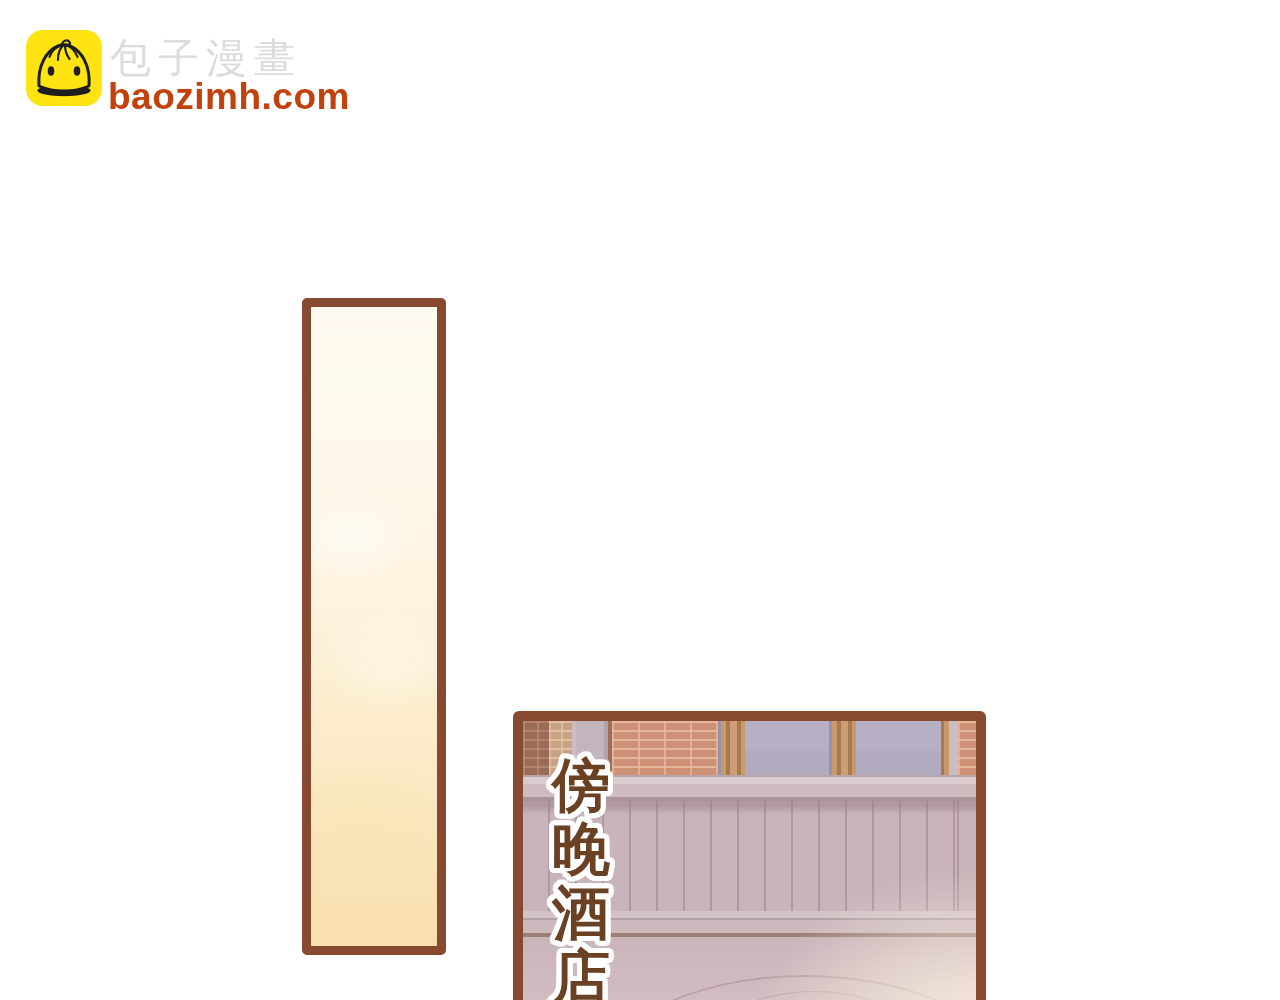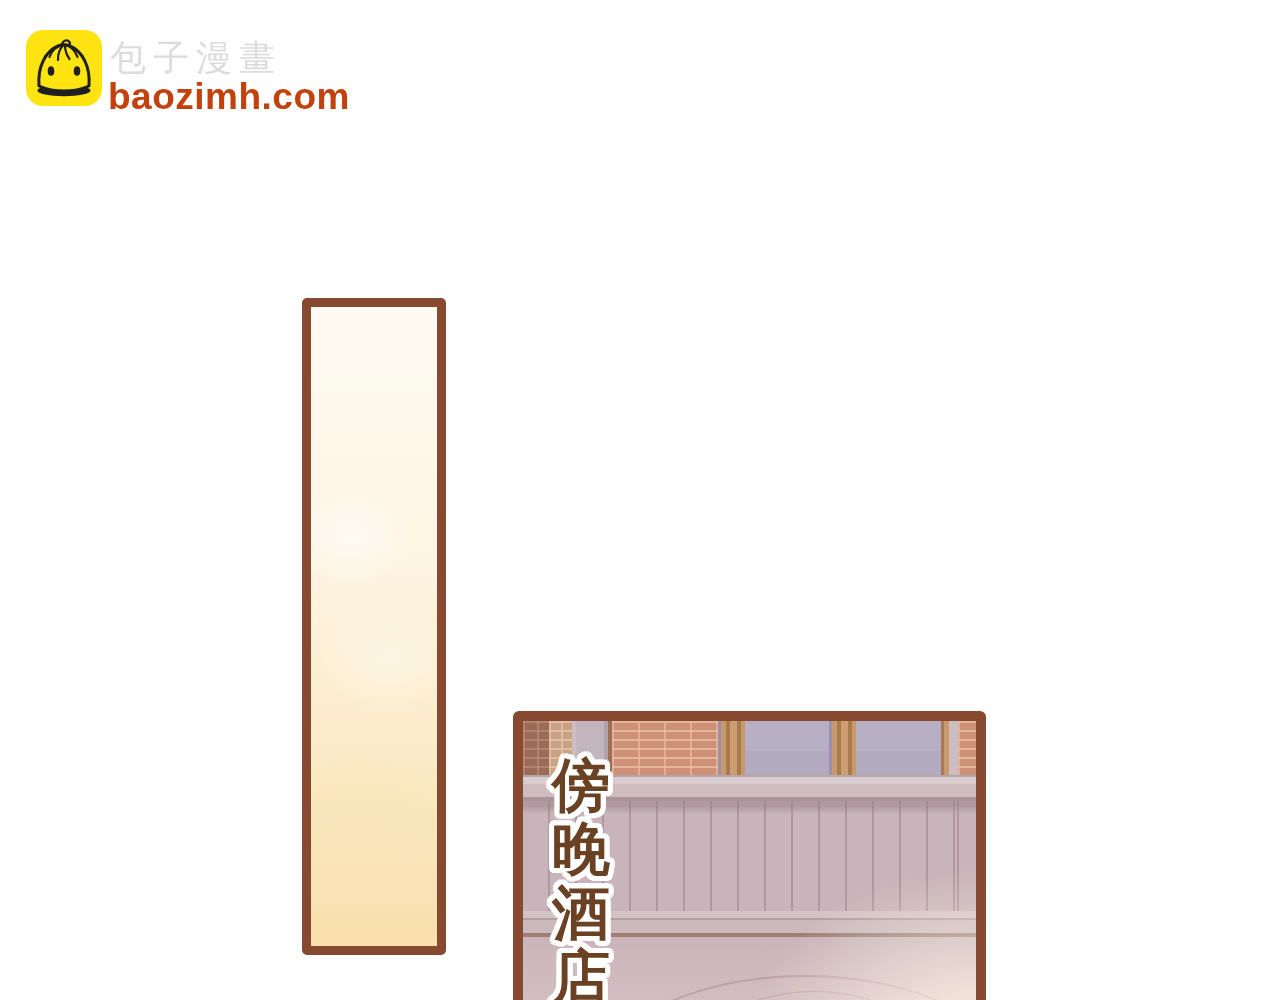--- a/index.html
+++ b/index.html
@@ -6,21 +6,21 @@
   body{
     width:1280px;height:1000px;position:relative;overflow:hidden;
     background:#ffffff;
     font-family:"Liberation Sans", sans-serif;
   }
   
   .watermark{position:absolute;left:0;top:0;width:420px;height:130px;}
   .logo-icon{position:absolute;left:26px;top:30px;width:76px;height:76px;}
   .site-name{
     position:absolute;left:110px;top:36px;
-    font-size:36px;line-height:44px;letter-spacing:7px;
+    font-size:41px;line-height:44px;letter-spacing:7px;
     color:#dcdcdc;font-weight:400;white-space:nowrap;
   }
   .site-domain{
     position:absolute;left:108px;top:80px;
     font-size:37px;line-height:33px;letter-spacing:0.5px;
     color:#c2410c;font-weight:700;white-space:nowrap;
   }
   
   .panel-blank{
     position:absolute;left:302px;top:298px;width:144px;height:657px;

